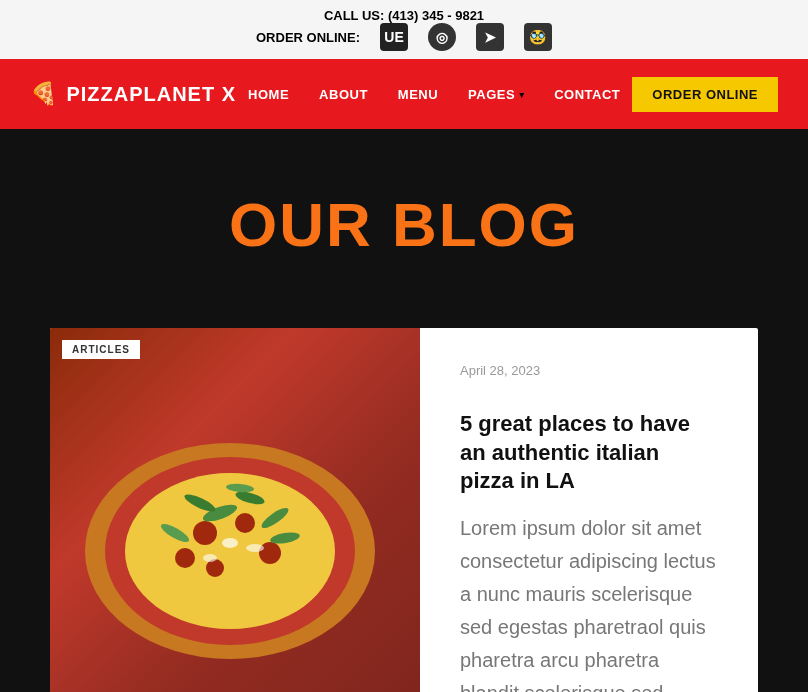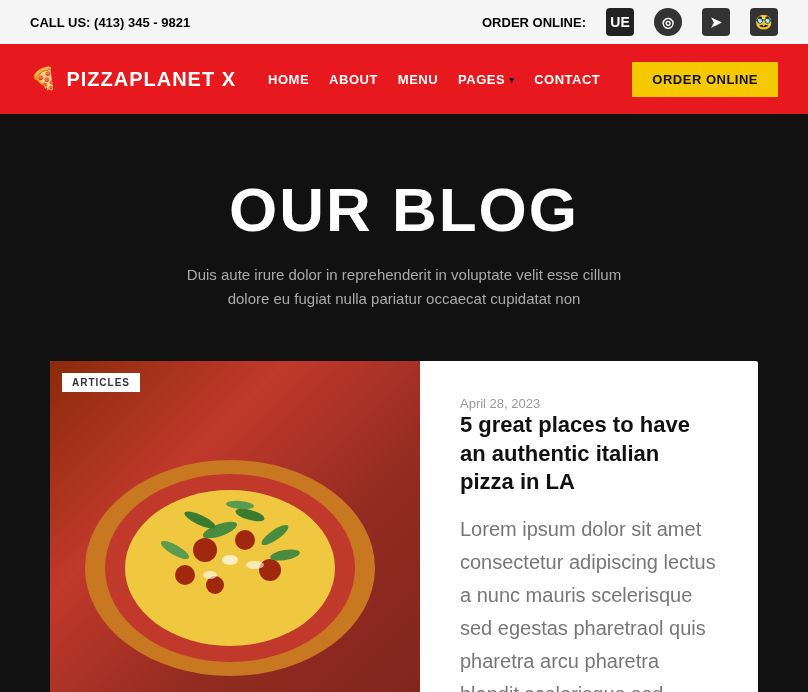--- a/index.html
+++ b/index.html
@@ -7,20 +7,21 @@
 
     
     .top-bar {
       background: #f5f5f5;
       display: flex;
       justify-content: space-between;
       align-items: center;
       padding: 8px 30px;
       font-size: 13px;
       font-weight: bold;
+      flex-direction: column;
     }
     .order-icons {
       display: flex;
       align-items: center;
       gap: 20px;
       font-weight: bold;
       font-size: 13px;
     }
     .order-icon {
       width: 28px;
@@ -53,21 +54,21 @@
       font-weight: 900;
       letter-spacing: 1px;
       text-transform: uppercase;
     }
     .logo-icon {
       font-size: 22px;
     }
     .nav-links {
       display: flex;
       align-items: center;
-      gap: 20px;
+      gap: 30px;
       list-style: none;
     }
     .nav-links a {
       color: white;
       text-decoration: none;
       font-size: 13px;
       font-weight: bold;
       text-transform: uppercase;
       letter-spacing: 0.5px;
     }
@@ -91,21 +92,21 @@
       letter-spacing: 0.5px;
     }
 
     
     .blog-hero {
       background: #111;
       text-align: center;
       padding: 60px 30px 50px;
     }
     .blog-hero h1 {
-      color: #ffffff;
+      color: #f97316;
       font-size: 62px;
       font-weight: 900;
       text-transform: uppercase;
       letter-spacing: 2px;
       margin-bottom: 18px;
     }
     .blog-hero p {
       color: #aaa;
       font-size: 15px;
       line-height: 1.6;
@@ -155,21 +156,21 @@
       z-index: 10;
     }
 
     .featured-content {
       flex: 1;
       padding: 35px 40px;
     }
     .article-date {
       color: #999;
       font-size: 13px;
-      margin-bottom: 0;
+      margin-bottom: 32px;
     }
     .article-title {
       font-size: 22px;
       font-weight: 900;
       color: #111;
       line-height: 1.3;
       margin-bottom: 16px;
     }
     .article-excerpt {
       color: #777;
@@ -209,21 +210,20 @@
         <span>▾</span>
       </div>
     </li>
     <li><a>CONTACT</a></li>
   </ul>
   <button class="order-btn">ORDER ONLINE</button>
 </nav>
 
 <div class="blog-hero">
   <h1>OUR BLOG</h1>
-  <p>Duis aute irure dolor in reprehenderit in voluptate velit esse cillum dolore eu fugiat nulla pariatur occaecat cupidatat non</p>
 </div>
 
 <div class="featured-article">
   <div class="featured-img">
     <div class="pizza-bg">
 
       <svg width="320" height="220" viewBox="0 0 320 220">
 
         <ellipse cx="155" cy="108" rx="145" ry="108" fill="#c87820"></ellipse>
 

